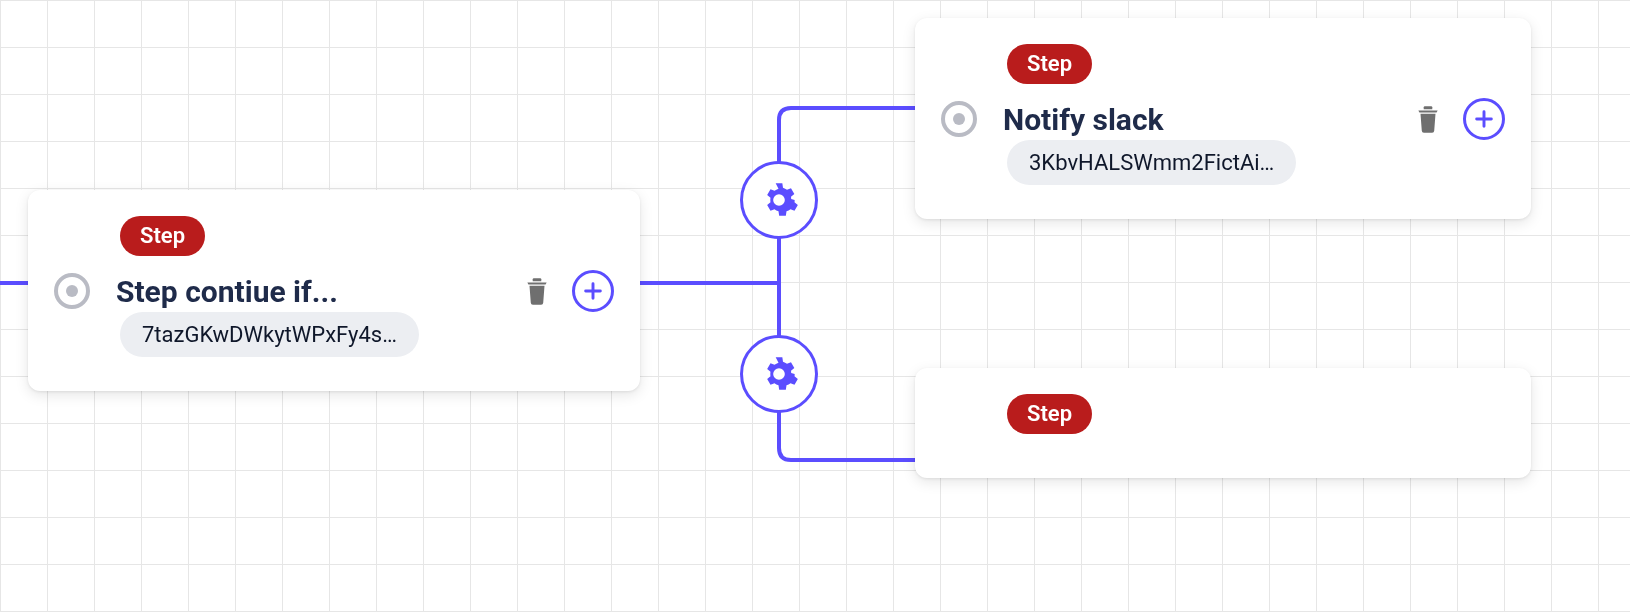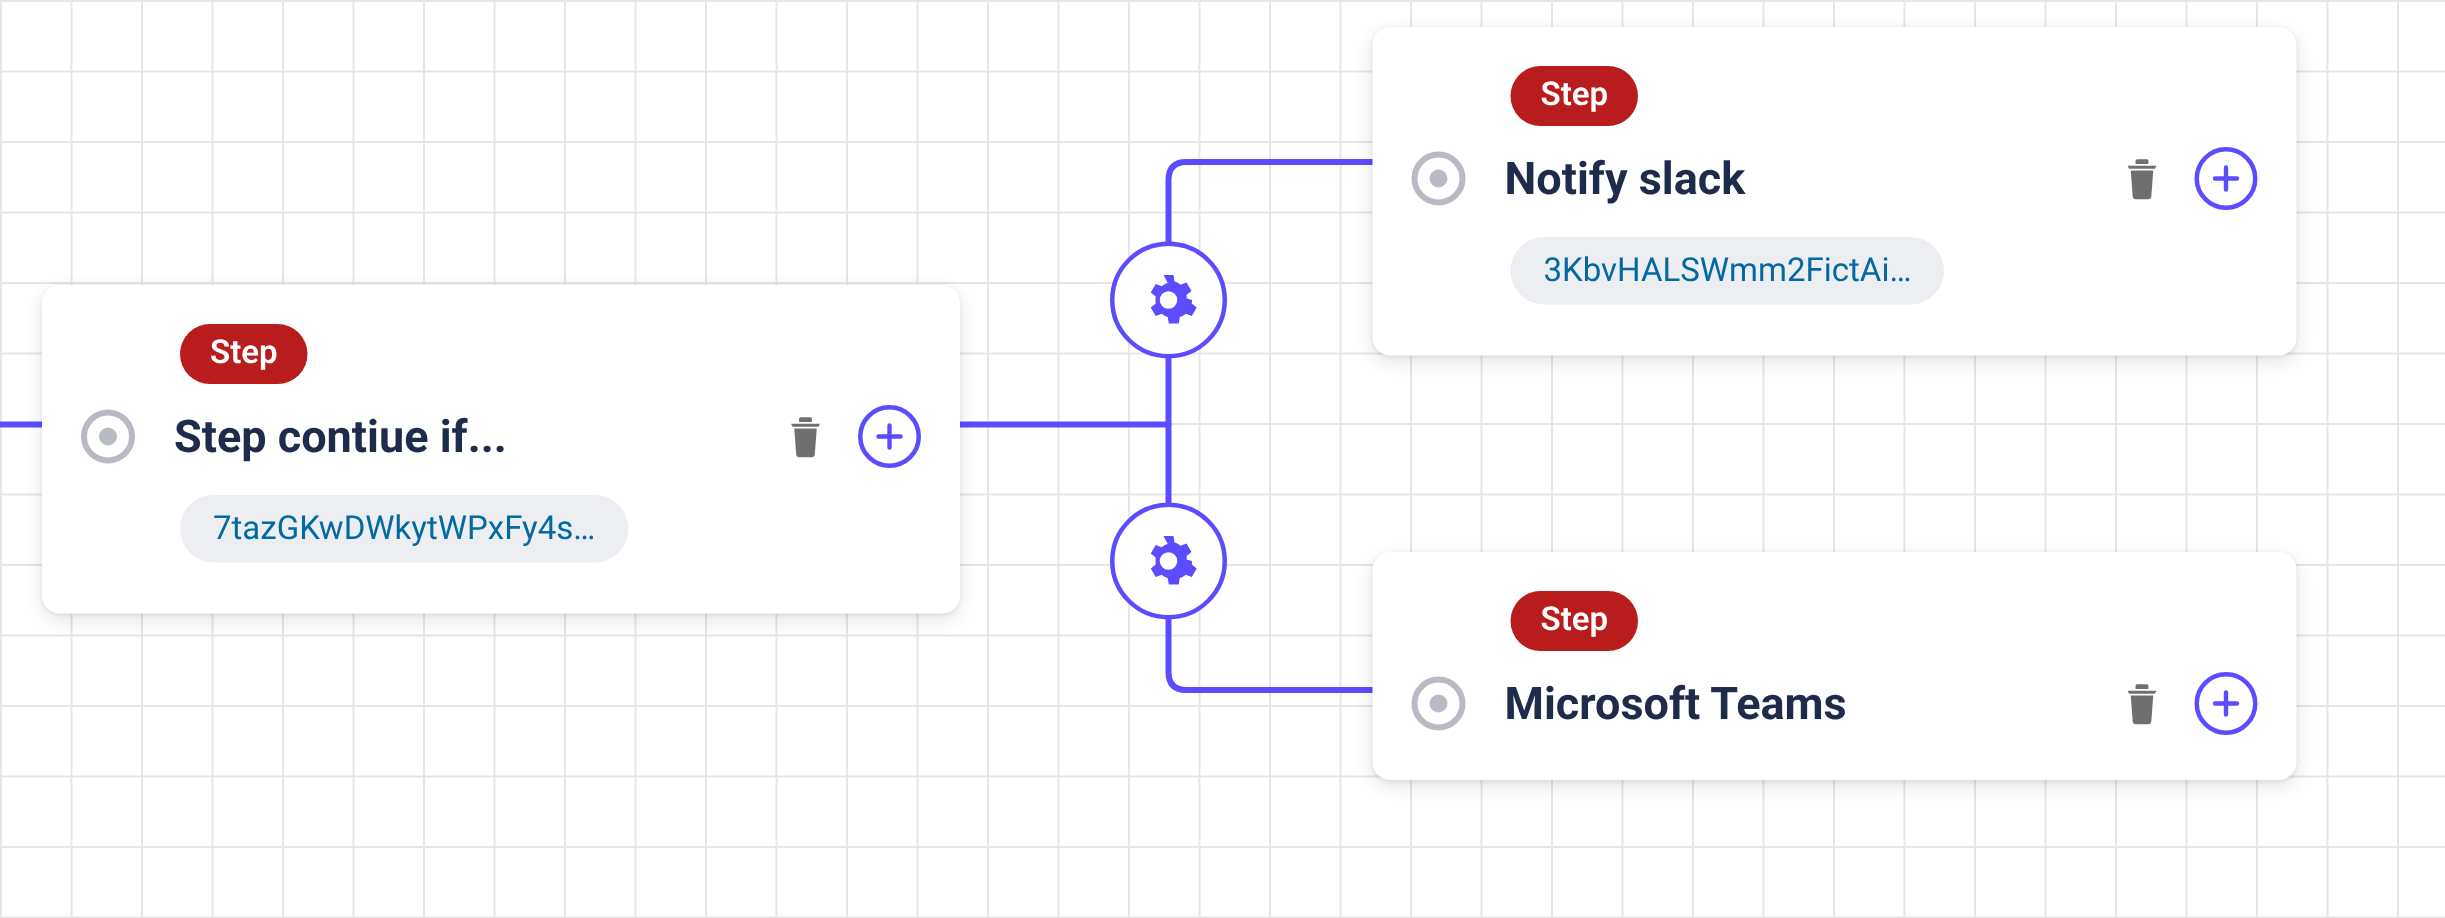--- a/index.html
+++ b/index.html
@@ -76,25 +76,25 @@
     font-weight: 700;
     flex: 1 1 auto;
     white-space: nowrap;
     overflow: hidden;
     text-overflow: ellipsis;
     margin-left: 12px;
   }
   .chip {
     display: inline-block;
     background: #eceef2;
-    color: #0369a1;
+    color: #0f172a;
     font-size: 22px;
     padding: 10px 22px;
     border-radius: 999px;
-    margin-top: 18px;
+    margin-top: 0;
     margin-left: 66px;
     max-width: calc(100% - 90px);
     white-space: nowrap;
     overflow: hidden;
     text-overflow: ellipsis;
     box-sizing: border-box;
   }
   .actions {
     display: flex;
     align-items: center;
@@ -209,33 +209,15 @@
               <path stroke="#5b4dff" stroke-width="3.2" stroke-linecap="round" d="M12 4v16M4 12h16"></path>
             </svg>
         </span>
       </div>
     </div>
     <div class="chip">3KbvHALSWmm2FictAi…</div>
   </div>
 
   <div class="node" style="left:915px; top:368px; width:616px;">
     <div class="badge">Step</div>
-    <div class="node-row">
-      <span class="radio"></span>
-      <span class="title">Microsoft Teams</span>
-      <div class="actions">
-        <span class="trash">
-          <svg viewBox="0 0 24 28" width="26" height="30">
-            <path fill="#6f6f6f" d="M3 6h18l-1 2H4z"></path>
-            <path fill="#6f6f6f" d="M9 2h6a1 1 0 0 1 1 1v2H8V3a1 1 0 0 1 1-1z"></path>
-            <path fill="#6f6f6f" d="M5 9h14l-1.2 16a2 2 0 0 1-2 1.9H8.2a2 2 0 0 1-2-1.9z"></path>
-          </svg>
-        </span>
-        <span class="plus-btn">
-          <svg viewBox="0 0 24 24" width="22" height="22">
-              <path stroke="#5b4dff" stroke-width="3.2" stroke-linecap="round" d="M12 4v16M4 12h16"></path>
-            </svg>
-        </span>
-      </div>
-    </div>
   </div>
 
 </div>
 
 </body></html>

